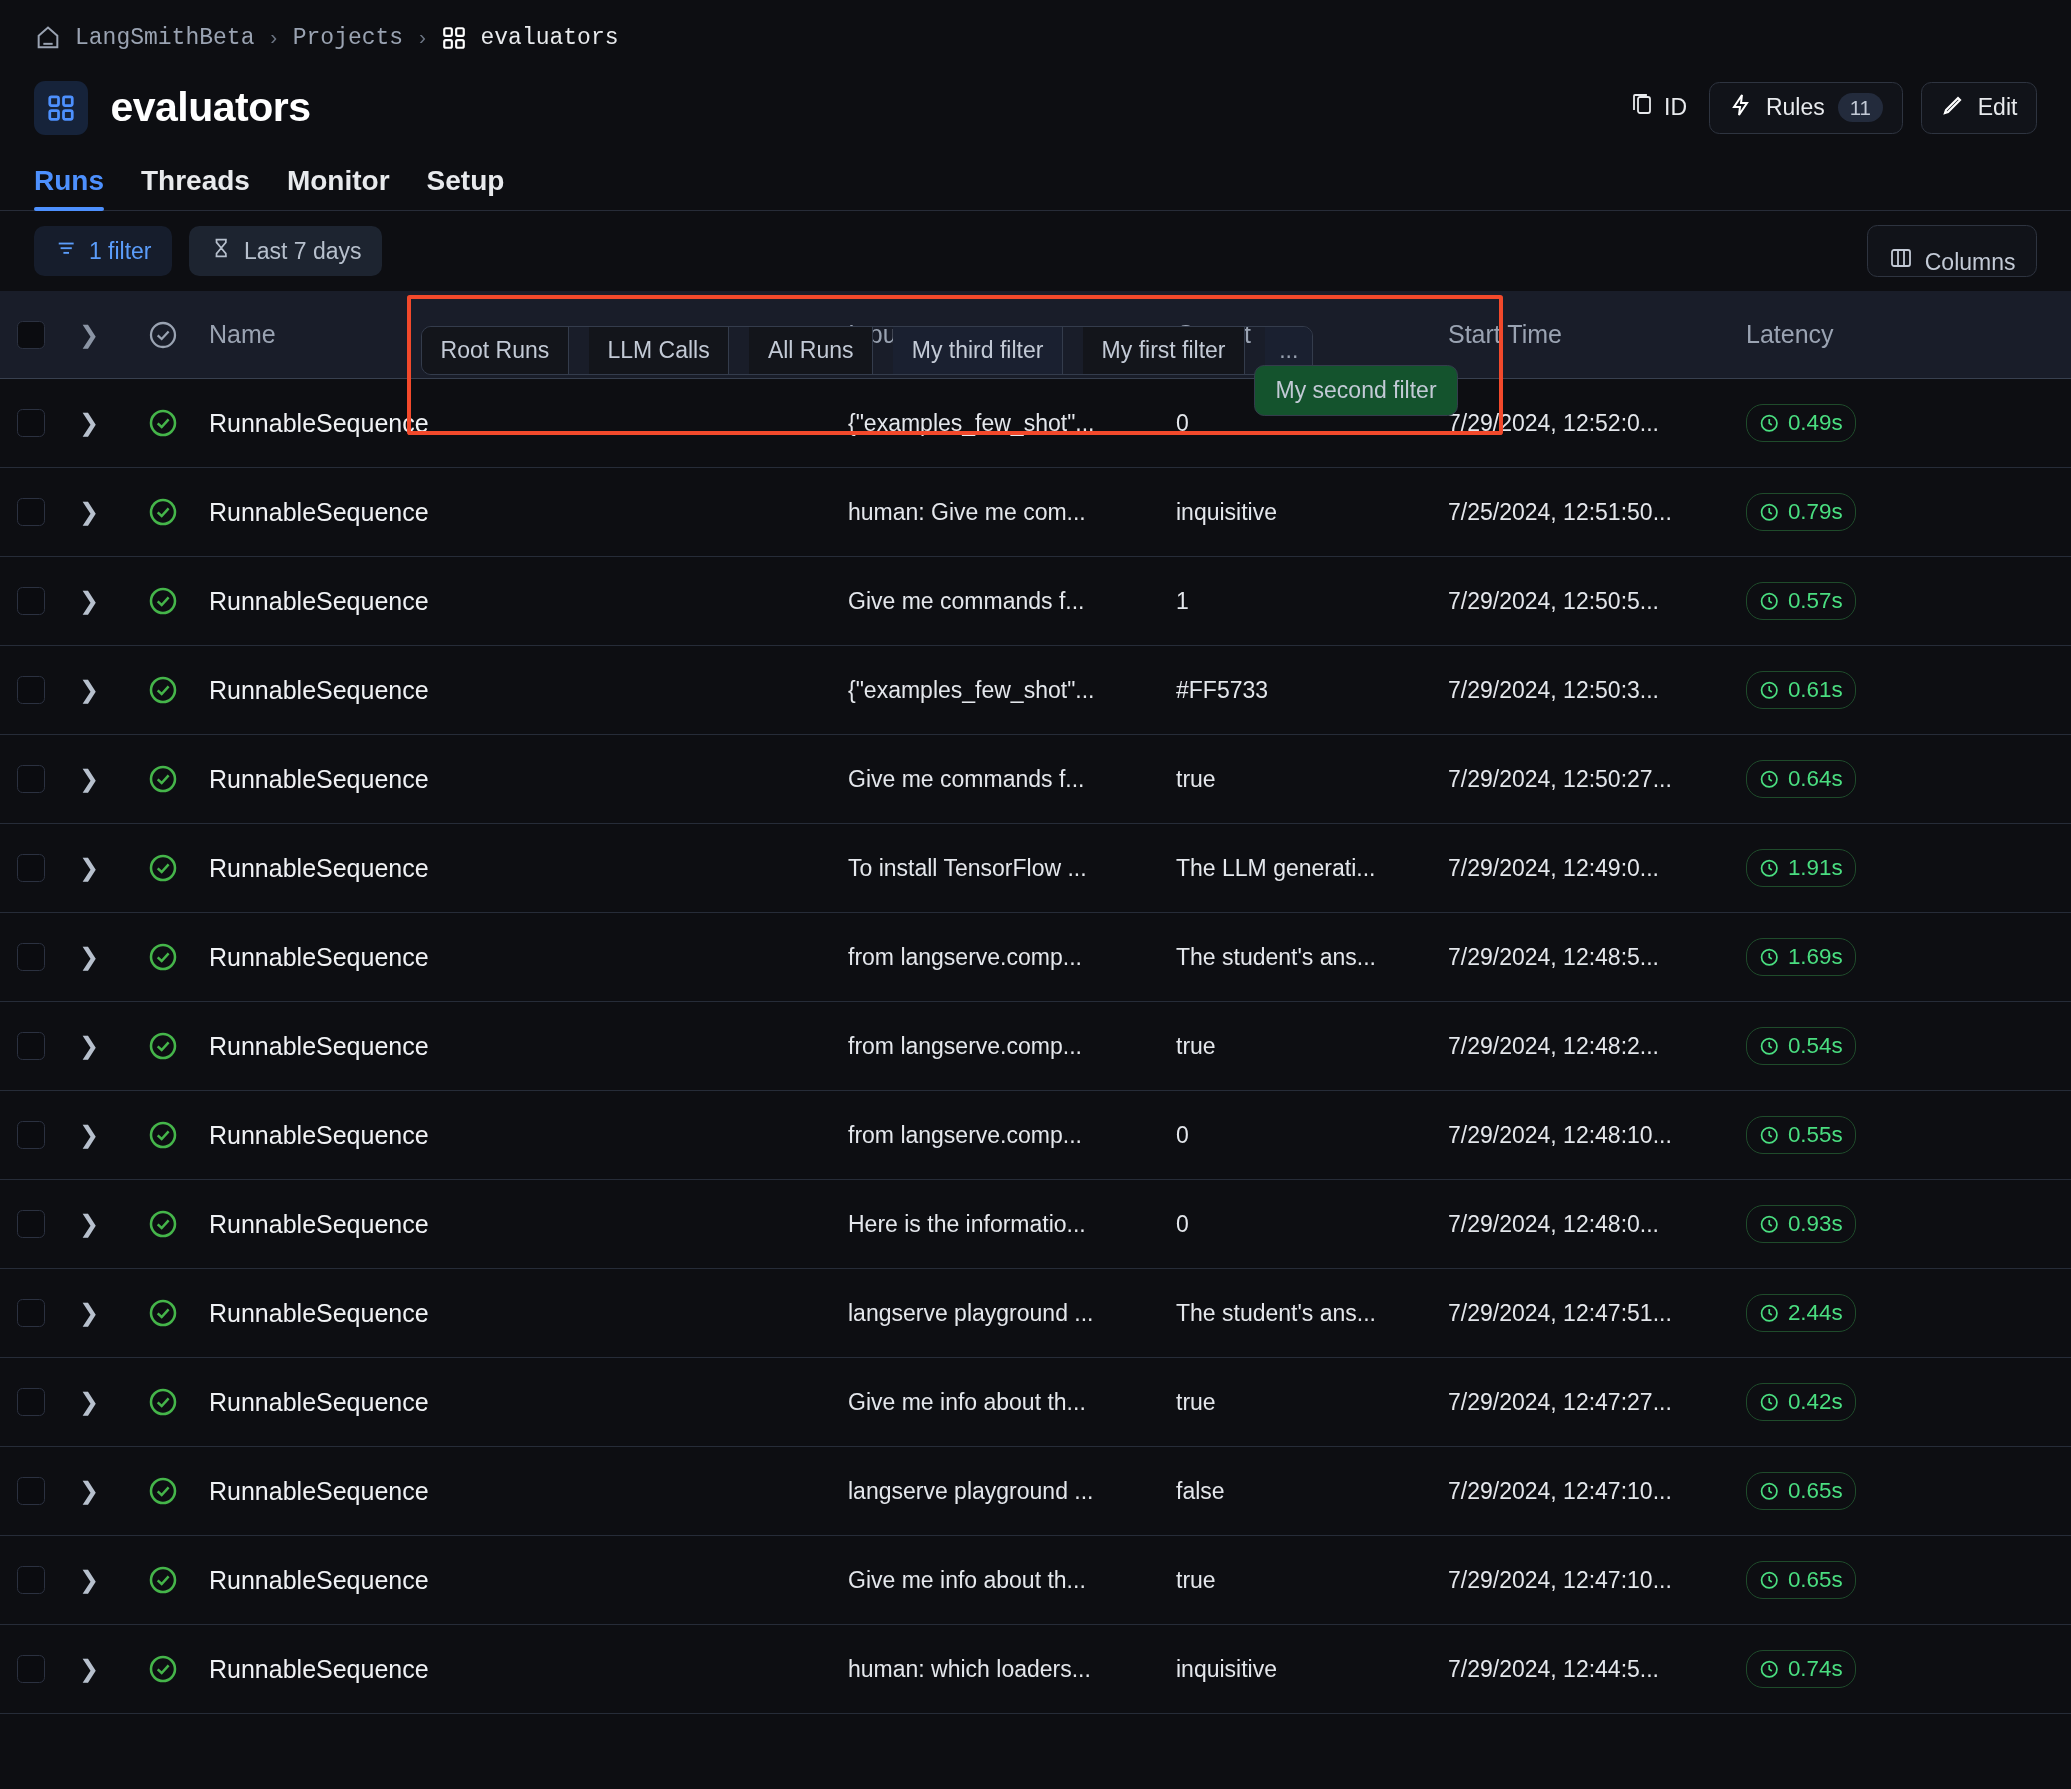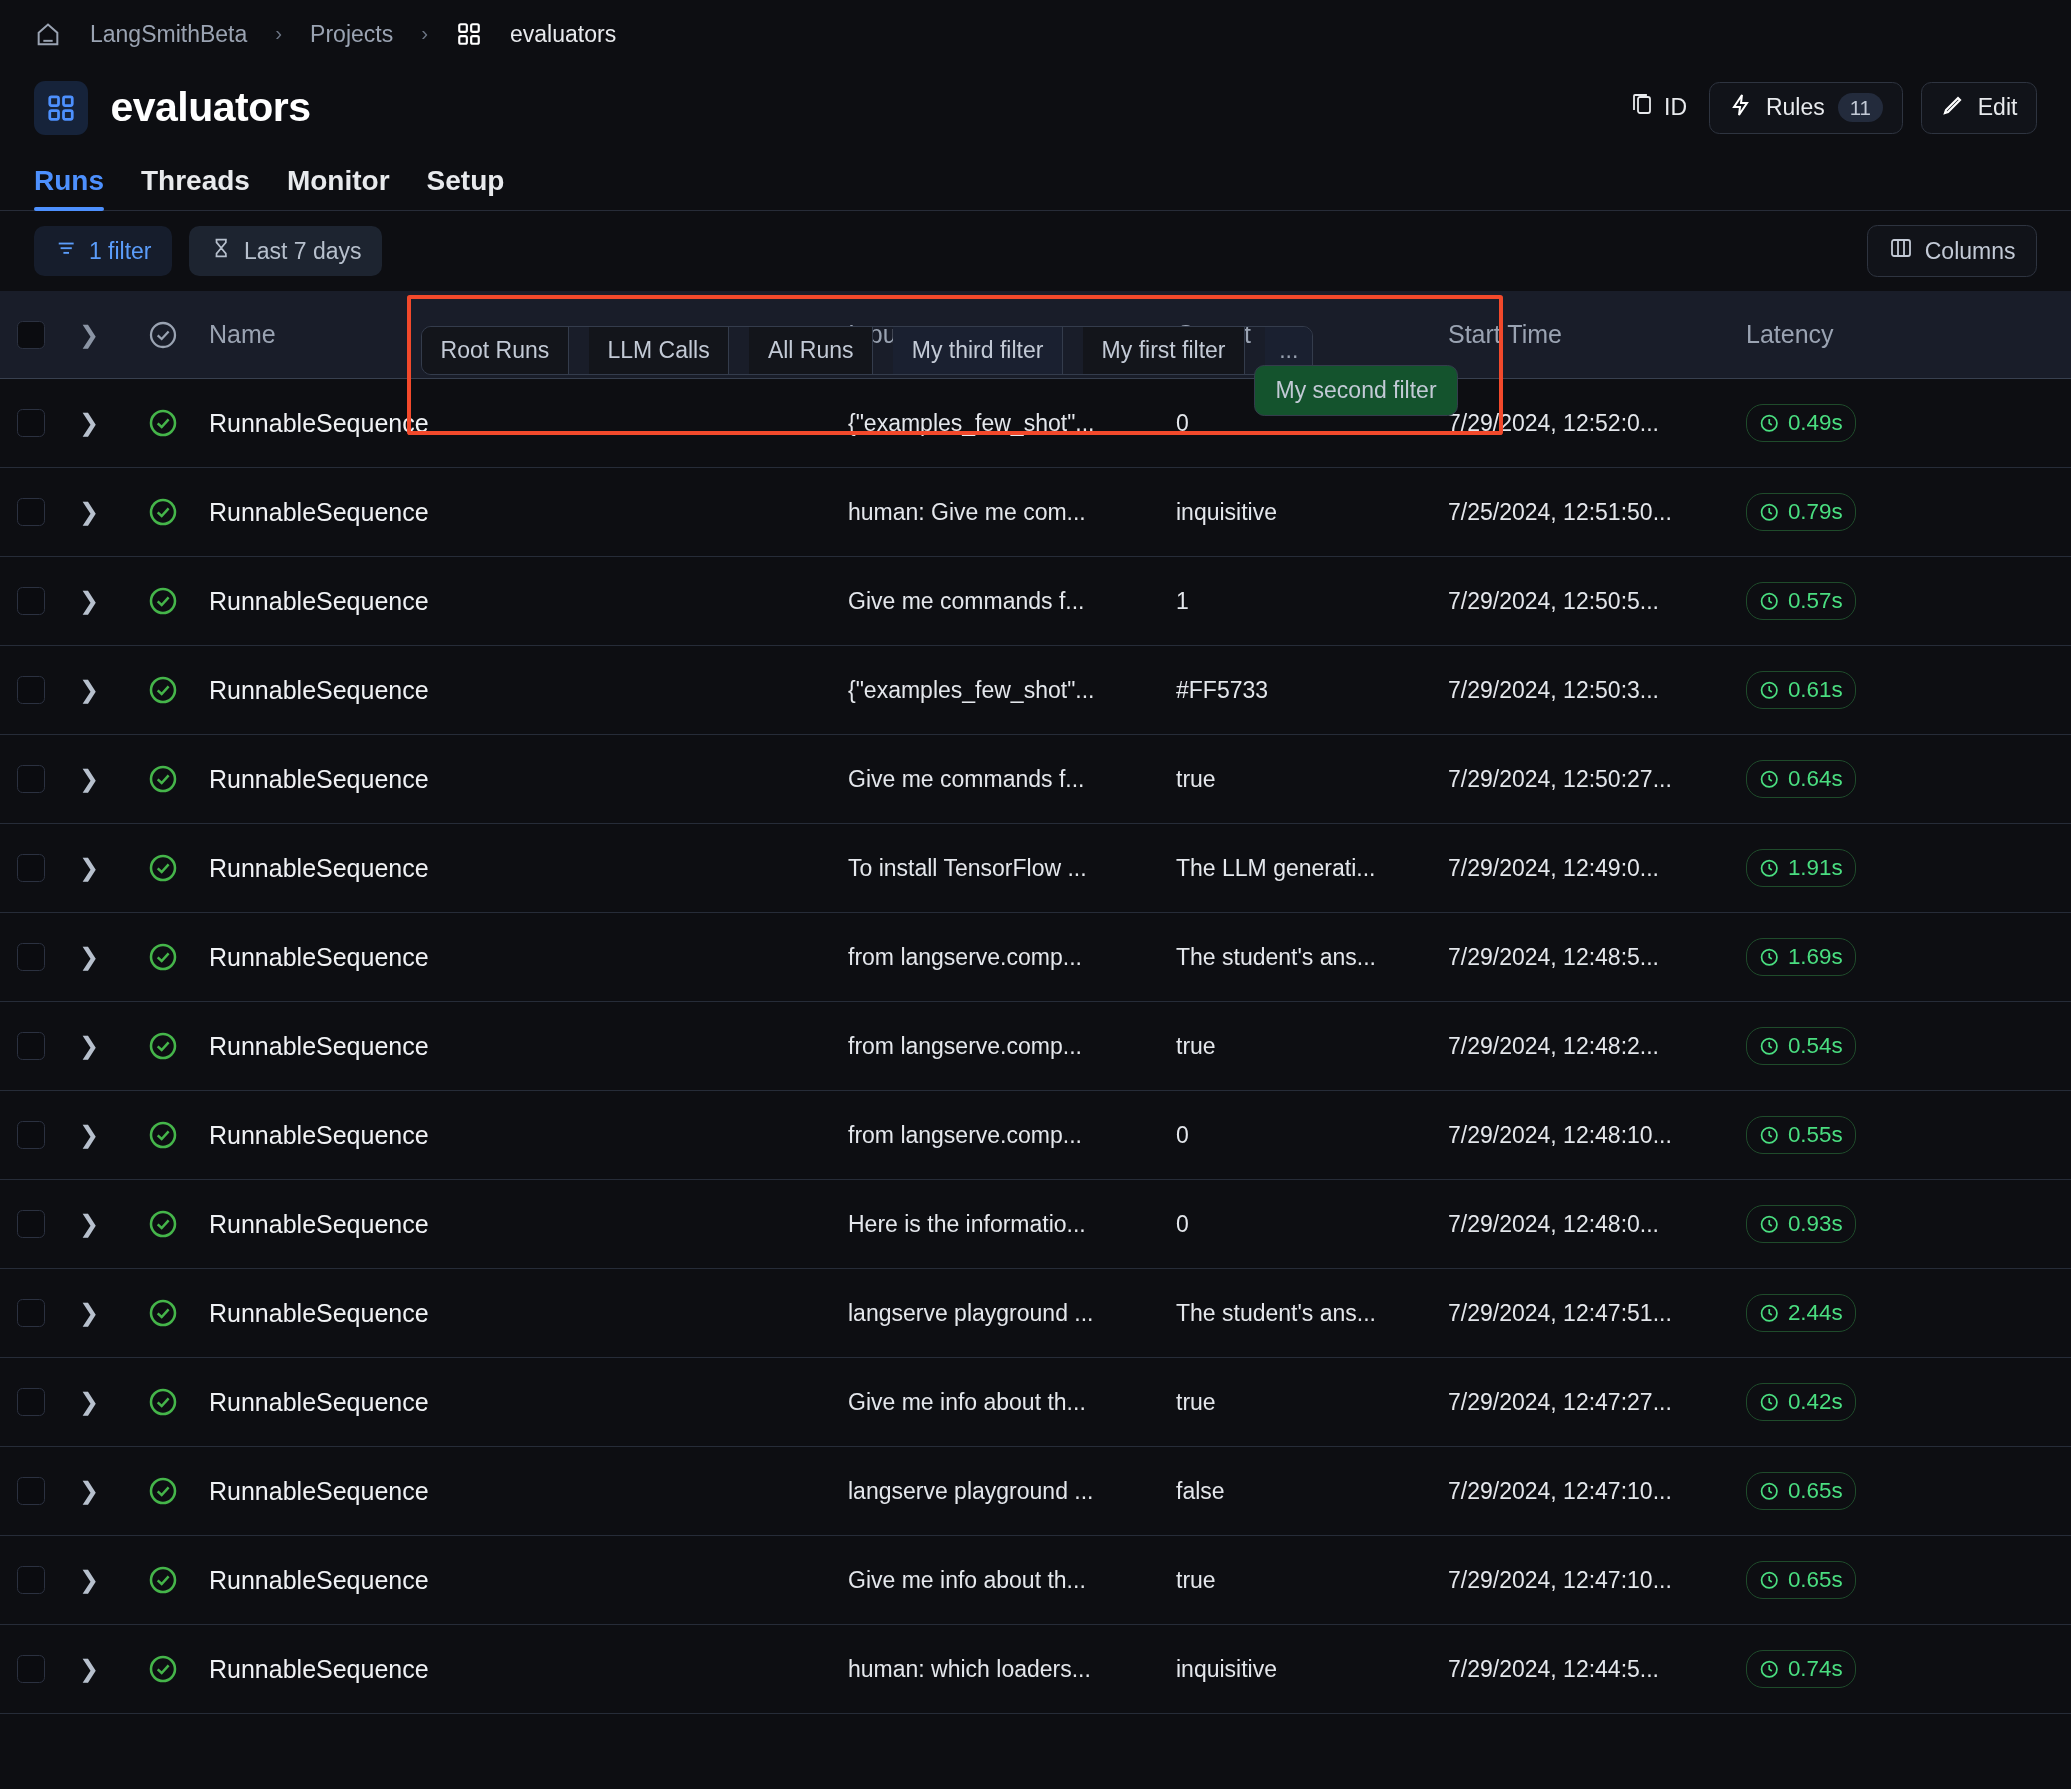--- a/index.html
+++ b/index.html
@@ -8,24 +8,25 @@
     height: 1790px;
     background: #0d0e12;
     font-family: "Liberation Sans", sans-serif;
     color: #e8eaed;
     overflow: hidden;
   }
 
   
   .breadcrumb {
     display: flex;
-    align-items: flex-start;
-    gap: 28px;
+    align-items: center;
+    gap: 13px;
     padding: 20.5px 34px 0 34px;
     height: 56px;
+    font-family: Liberation Mono, monospace;
   }
   .bc-text { font-size: 23px; color: #9aa3b2; }
   .bc-text.current { color: #e8eaed; }
   .bc-sep { font-size: 20.5px; color: #6b7483; }
   .home-icon svg { display: block; }
   .grid-icon-sm svg { display: block; }
 
   
   .page-header {
     display: flex;
@@ -101,21 +102,21 @@
   .tool-btn {
     display: flex; align-items: center; gap: 12px;
     height: 50px; padding: 0 20.5px;
     border-radius: 10.3px;
     font-size: 23px;
   }
   .tool-btn.filter { background: #161d2c; color: #5b9dfb; }
   .tool-btn.time { background: #1d2430; color: #b7c0cd; margin-left: 17px; }
   .columns-btn {
     margin-left: auto;
-    display: flex; align-items: center; gap: 12px;
+    display: flex; align-items: flex-end; gap: 12px;
     height: 52px; padding: 0 20.5px;
     border: 0.9px solid #2e3440; border-radius: 10.3px;
     font-size: 23px; color: #c3cad6;
     background: #111319;
   }
 
   
   .chip-group {
     position: absolute;
     left: 421px; top: 326px;

